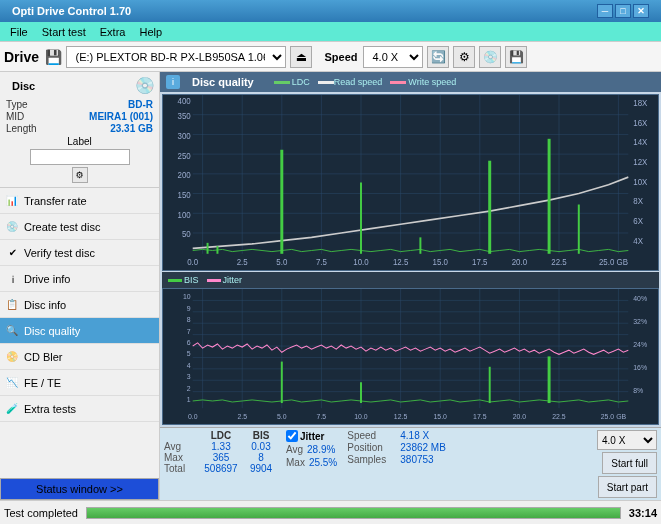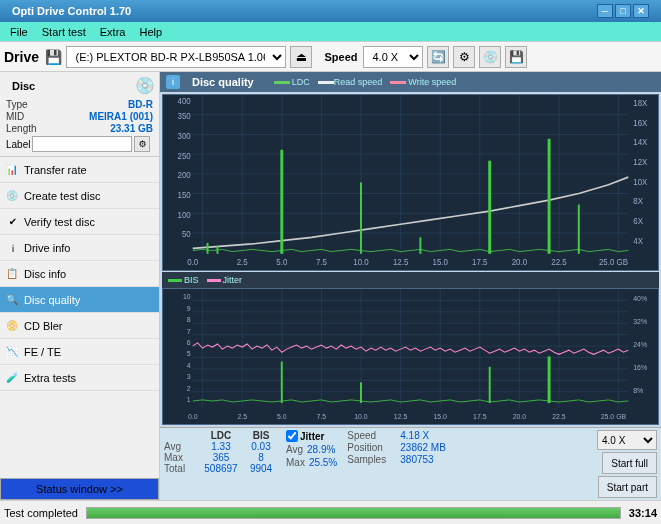--- a/index.html
+++ b/index.html
@@ -137,20 +137,21 @@
       padding: 0 2px;
     }
     .disc-row-label { color: #333; }
     .disc-row-value { color: #0066cc; font-weight: bold; }
     .label-row {
       display: flex;
       align-items: center;
       gap: 2px;
       margin-top: 2px;
       padding: 0 2px;
+      flex-direction: column;
     }
     .label-input {
       height: 16px;
       width: 100px;
       font-size: 10px;
       border: 1px solid #aaa;
       background: white;
     }
     .label-btn {
       width: 16px;

